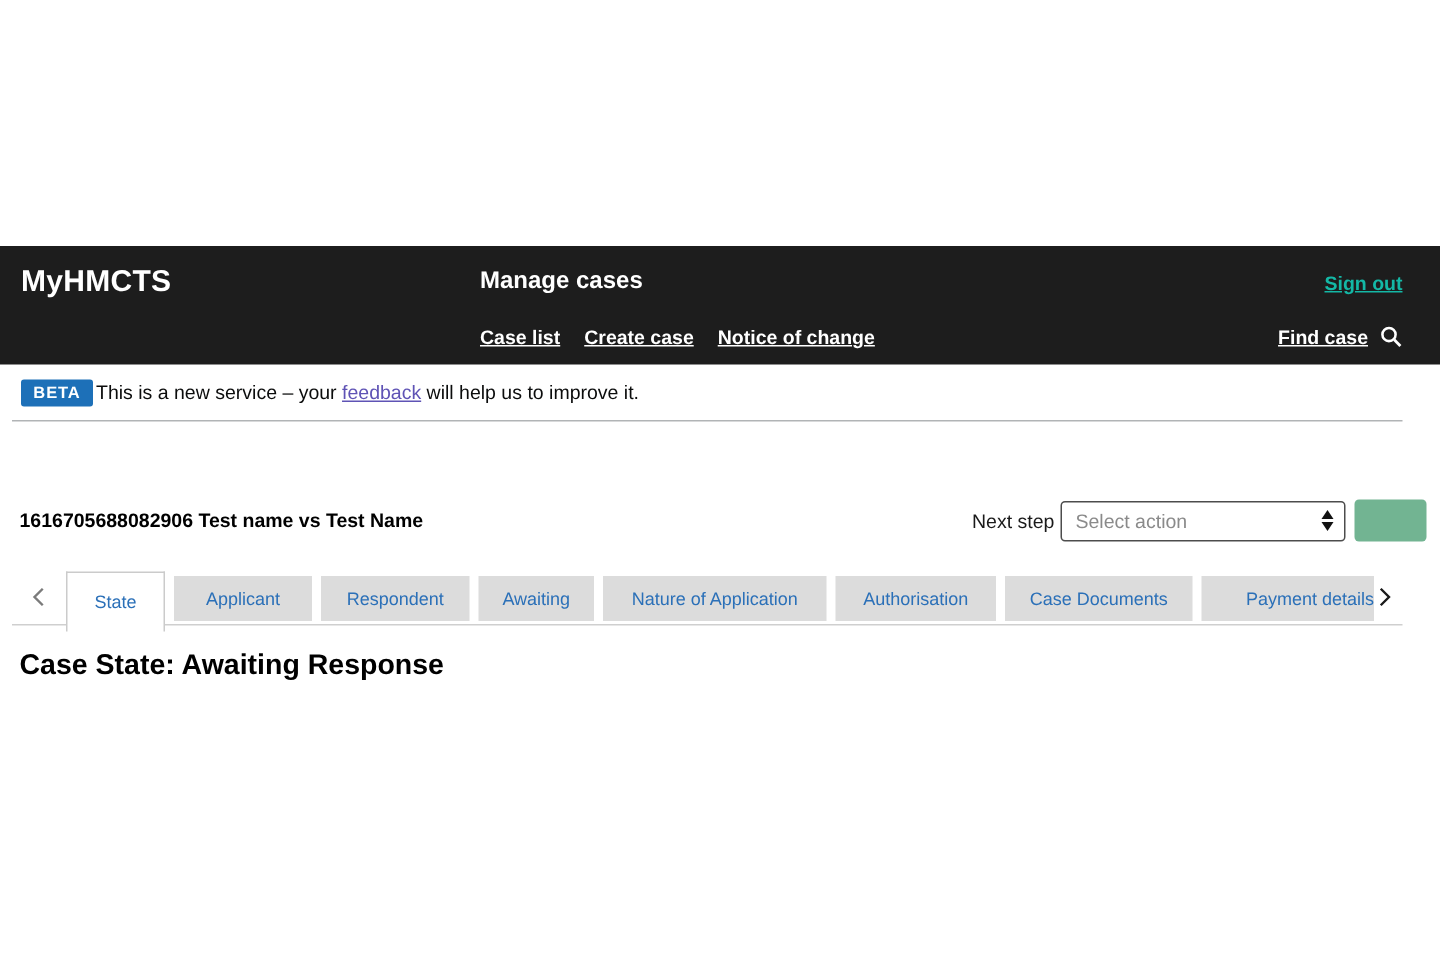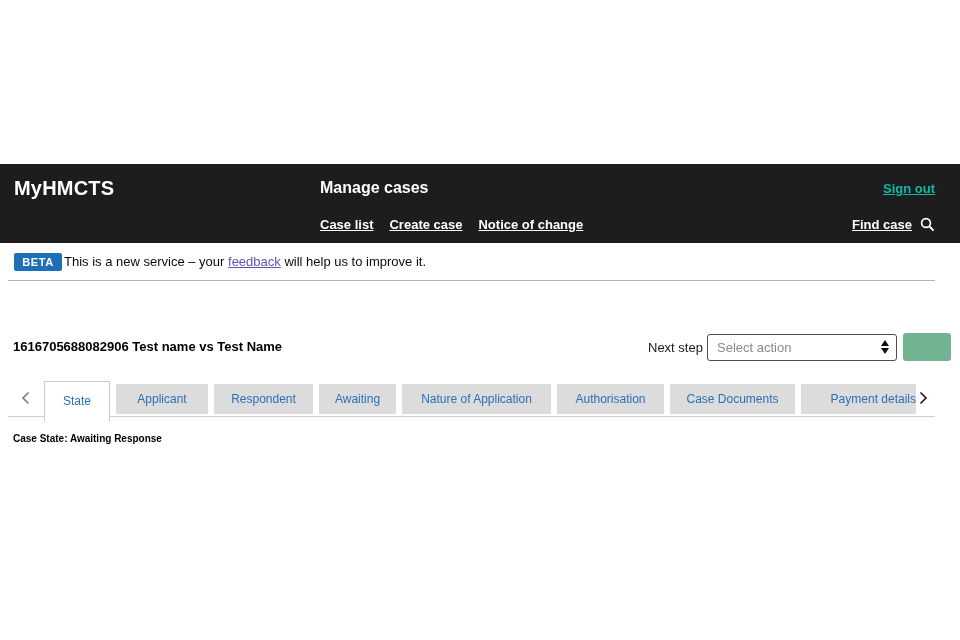--- a/index.html
+++ b/index.html
@@ -44,21 +44,21 @@
   .tabs-row { position:absolute; left:44px; top:384px; height:30px; display:flex; gap:6px; align-items:flex-start; }
   .tab { height:30px; background:var(--tab-bg,#dcdcdc); color:var(--tab-text,#2b70b8); font-size:12px;
          text-align:center; line-height:30px; cursor:pointer; white-space:nowrap; }
   .tab:nth-child(1){ width:66px; } .tab:nth-child(2){ width:92px; } .tab:nth-child(3){ width:99px; }
   .tab:nth-child(4){ width:77px; } .tab:nth-child(5){ width:149px; } .tab:nth-child(6){ width:107px; }
   .tab:nth-child(7){ width:125px; } .tab:nth-child(8){ width:115px;text-align:right; }
   .tab.active { margin-top:-3px; height:40px; line-height:38px; background:#fff;
                 border:1px solid #cbcbcb; border-bottom:none; position:relative; z-index:2; }
 
   
-  .case-state { position:absolute; left:13px; top:433px; font-size:10px; font-weight:bold; color:#000; }
+  .case-state { position:absolute; left:13px; top:433px; font-size:19px; font-weight:bold; color:#000; }
 </style>
 </head>
 <body>
 
 <div class="page">
 
   <div class="app-header">
     <div class="brand">MyHMCTS</div>
     <div class="app-title">Manage cases</div>
     <a class="signout">Sign out</a>

